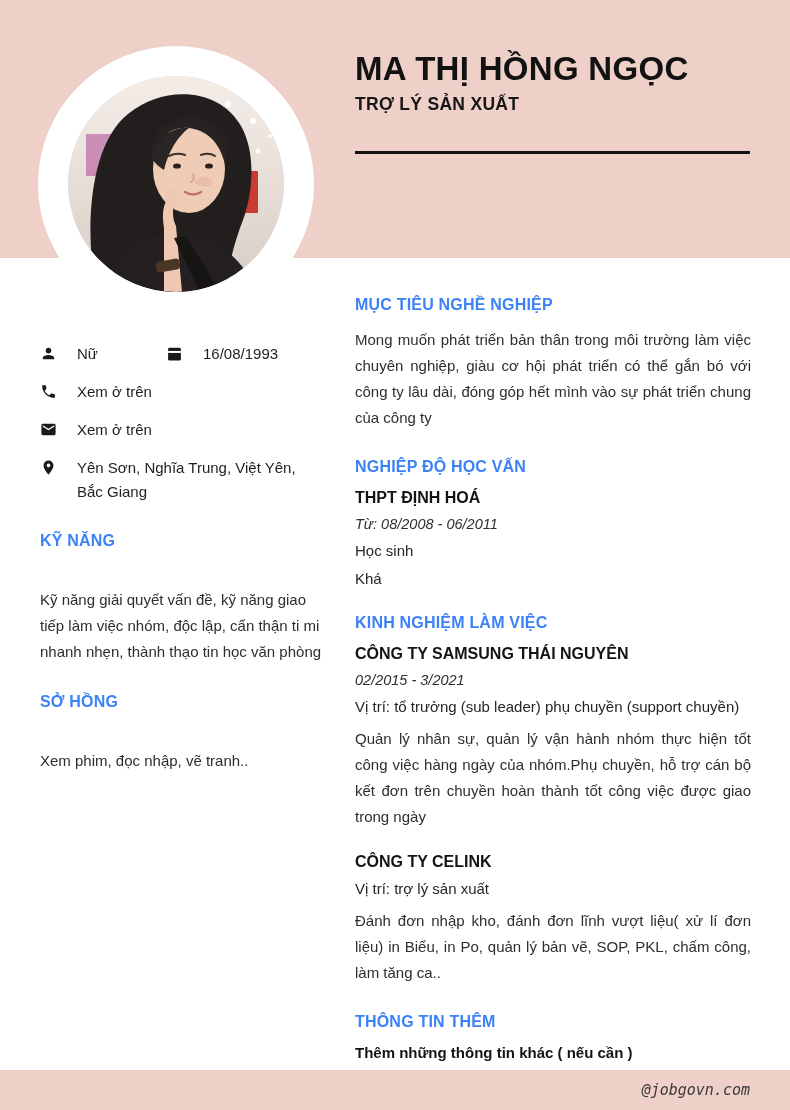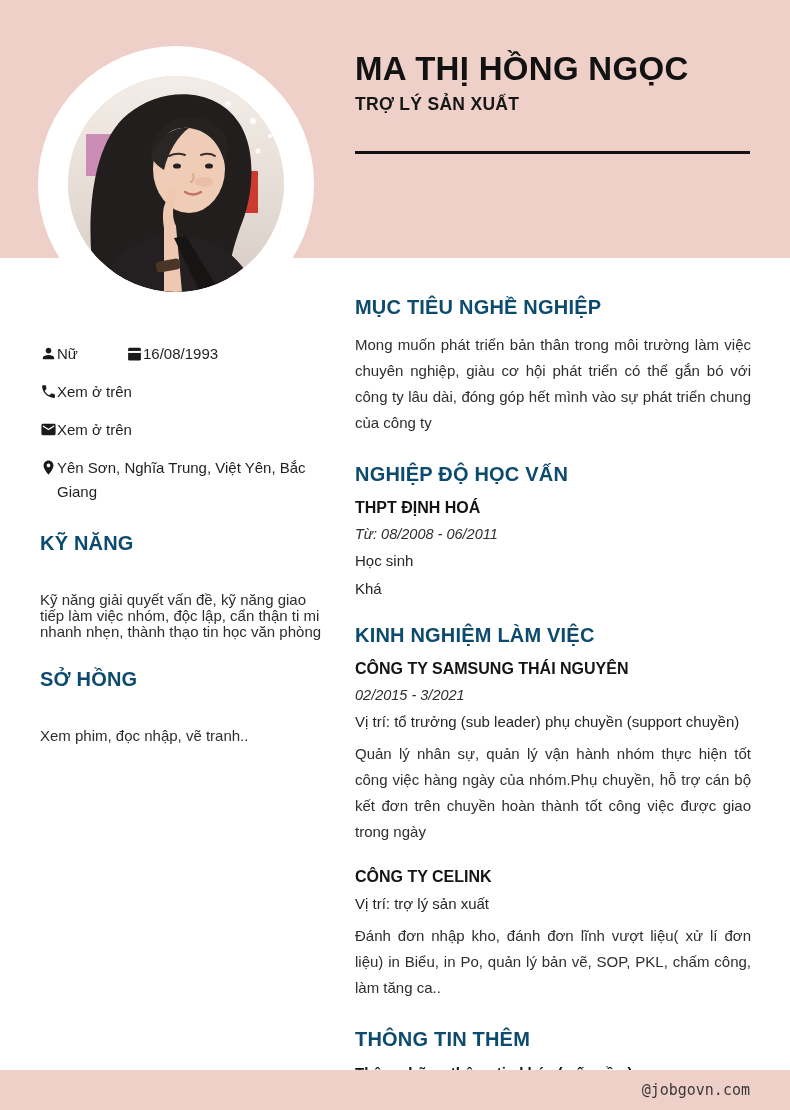--- a/index.html
+++ b/index.html
@@ -24,47 +24,47 @@
   .photo { width:216px; height:216px; border-radius:50%; overflow:hidden; background:#e6dcd6; }
 
   
   .header-text { position:absolute; left:355px; top:50px; width:395px; }
   .name { font-size:33px; font-weight:bold; color:#121212; letter-spacing:0.3px; }
   .jobtitle { font-size:17.5px; font-weight:bold; color:#161616; margin-top:6px; letter-spacing:0.3px; }
   .rule { height:3px; background:#121212; margin-top:36px; width:395px; }
 
   
   .left-col { position:absolute; left:40px; top:342px; width:282px; }
-  .info-row { display:flex; align-items:flex-start; gap:0; margin-bottom:14px; font-size:15px; line-height:24px; color:#1f1f1f; }
+  .info-row { display:flex; align-items:flex-start; gap:20px; margin-bottom:14px; font-size:15px; line-height:24px; color:#1f1f1f; }
   .icon { flex:0 0 17px; width:17px; height:17px; margin-top:3px; }
   .icon svg { display:block; width:17px; height:17px; }
   .val-gender { flex:0 0 69px; }
-  .sec-h { font-size:20px; font-weight:bold; color:#0c4a6e; letter-spacing:0.2px; }
+  .sec-h { font-size:16px; font-weight:bold; color:#3b82f6; letter-spacing:0.2px; }
   .left-col .sec-h { margin-top:28px; margin-bottom:15px; }
-  .body-p { font-size:15px; line-height:16px; color:#2e2e2e;margin-top:37px; }
+  .body-p { font-size:15px; line-height:26px; color:#2e2e2e;margin-top:37px; }
 
   
   .right-col { position:absolute; left:355px; top:296px; width:396px; }
   .right-col .sec-h { margin-bottom:13px; }
   .right-col section { margin-bottom:27px; }
   .just { text-align:justify; }
   .sub-h { font-size:16px; font-weight:bold; color:#141414; margin-bottom:9px; }
   .period { font-size:14.5px; font-style:italic; color:#2e2e2e; margin-bottom:10px; }
   .line15 { font-size:15px; color:#262626; margin-bottom:11px; }
   .desc { font-size:15px; line-height:26px; color:#2e2e2e; }
   .job + .job { margin-top:23px; }
   .note-h { font-size:15px; font-weight:bold; color:#141414; margin-bottom:10px; }
 
   
   .footer {
     position:absolute; left:0; bottom:0; width:790px; height:40px;
     background:#eed0c8; display:flex; align-items:center; justify-content:flex-end;
     padding-right:40px;
   }
-  .footer-text { font-family:"DejaVu Sans Mono", monospace; font-size:15px; color:#3a3a3a; }
+  .footer-text { font-family:"DejaVu Sans Mono", monospace; font-size:15px; color:#3a3a3a;font-style:italic; }
 </style>
 </head>
 <body>
 
 <div class="page">
 
   <div class="band"></div>
 
   <div class="photo-ring">
     <div class="photo">

